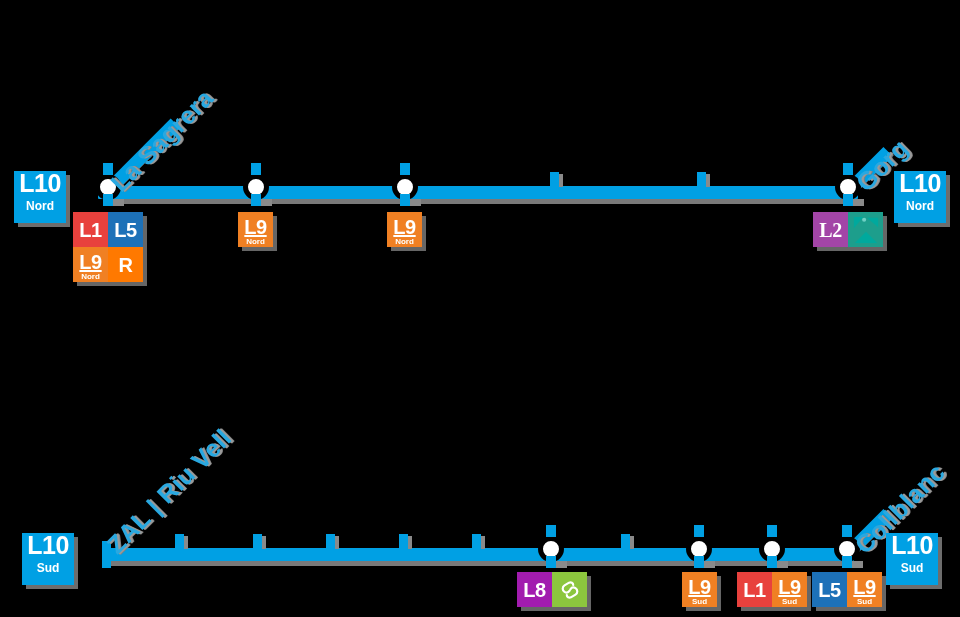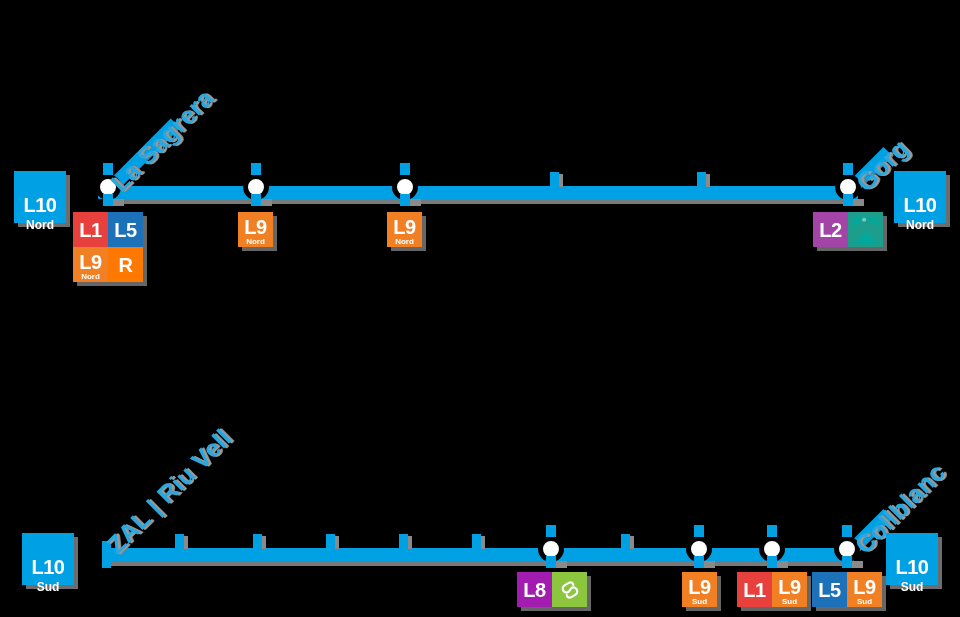--- a/index.html
+++ b/index.html
@@ -72,34 +72,34 @@
       1.6px 1.6px 0 #9a9a9a, 2.2px 2.2px 0 #7f7f7f;
     z-index:8;
   }
 
   
   .endcap{
     position:absolute;width:52px;height:52px;background:#00A0E4;
     color:#fff;text-align:center;z-index:9;
     box-shadow:4px 4px 0 rgba(128,128,128,.85);
   }
-  .endcap .big{display:block;font-size:20px;font-weight:bold;line-height:1;padding-top:24px;letter-spacing:-.5px;}
+  .endcap .big{display:block;font-size:25px;font-weight:bold;line-height:1;padding-top:0;letter-spacing:-.5px;}
   .endcap .sub{display:block;font-size:12px;font-weight:bold;line-height:1;padding-top:4px;}
 
   
   .badge-group{position:absolute;display:flex;flex-wrap:wrap;z-index:7;
     box-shadow:4px 4px 0 rgba(128,128,128,.8);}
   .badge{
     width:35px;height:35px;color:#fff;position:relative;
     display:flex;flex-direction:column;align-items:center;justify-content:center;
     box-sizing:border-box;
   }
   .badge .bl{font-size:20px;font-weight:bold;line-height:1;letter-spacing:-.5px;}
   .badge .bs{font-size:8px;font-weight:bold;line-height:1;margin-top:1px;}
-  .badge.has-sub .bl{margin-top:4px;}
+  .badge.has-sub .bl{margin-top:4px;text-decoration:underline;}
 
   .c-l1{background:#E8413D;}
   .c-l2{background:#A345A7;}
   .c-l5{background:#1D71B8;}
   .c-l8{background:#a21caf;}
   .c-l9{background:#F08023;}
   .c-r {background:#FF7900;}
   .c-fgc{background:#8CC63E;}
   .c-tram{background:#00A0E4;}
 
@@ -182,21 +182,21 @@
       </div>
     </div>
 
     <div class="badge-group" style="left:387px;top:212px;width:35px;">
       <div class="badge c-l9 has-sub">
         <span class="bl">L9</span>
         <span class="bs">Nord</span>
       </div>
     </div>
 
-    <div class="badge-group" style="left:813px;top:212px;width:70px;">
+    <div class="badge-group" style="left:813px;top:212px;width:70px;font-family:Liberation Serif, serif;">
       <div class="badge c-l2">
         <span class="bl">L2</span>
       </div>
       <div class="badge c-tram" style="background:#1D9E8C;">
         <svg class="tram-glyph" viewBox="0 0 30 32">
           <path d="M2 2 L12 2 L2 14 Z" fill="#00A99D"></path>
           <path d="M16 3 L28 3 L28 13 Z" fill="#00A99D"></path>
           <path d="M15 18 L27 30 L3 30 Z" fill="#00A99D"></path>
           <circle cx="13" cy="5" r="2.2" fill="#6ED0C4"></circle>
         </svg>

